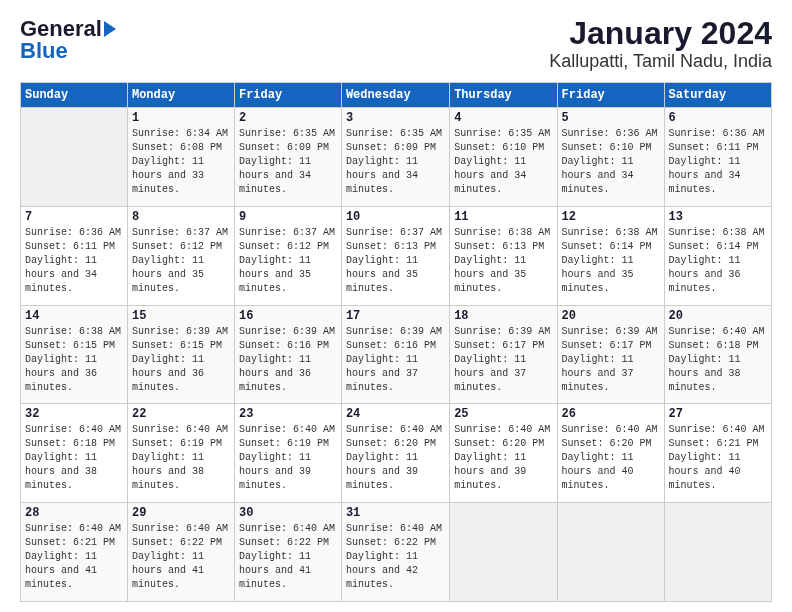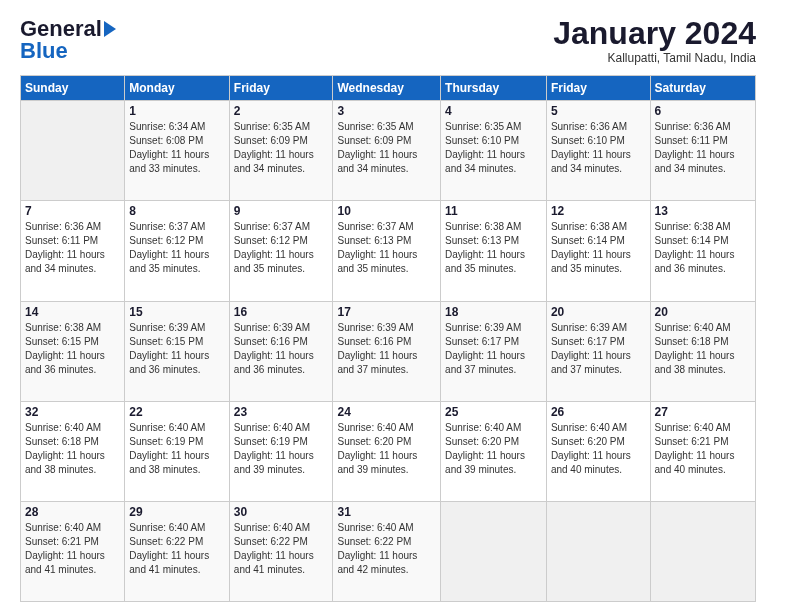--- a/index.html
+++ b/index.html
@@ -6,21 +6,21 @@
     body {
       font-family: Arial, sans-serif;
       background: #fff;
       width: 792px;
       height: 612px;
       overflow: hidden;
     }
     .page {
       width: 792px;
       height: 612px;
-      padding: 16px 36px 10px 20px;
+      padding: 16px 20px 10px 20px;
       display: flex;
       flex-direction: column;
     }
     .header {
       display: flex;
       justify-content: space-between;
       align-items: flex-start;
       margin-bottom: 10px;
     }
     .logo {
@@ -44,28 +44,29 @@
     .title-block {
       text-align: right;
     }
     .main-title {
       font-size: 32px;
       font-weight: bold;
       color: #1a1a2e;
       line-height: 1.1;
     }
     .subtitle {
-      font-size: 12px;
+      font-size: 18px;
       color: #333;
     }
     .calendar-table {
       width: 100%;
       border-collapse: collapse;
       flex: 1;
       font-size: 10.5px;
+      font-family: Liberation Mono, monospace;
     }
     .calendar-table thead tr th {
       background-color: #1565c0;
       color: #fff;
       padding: 5px 4px;
       text-align: left;
       font-size: 12px;
       font-weight: bold;
       border: 1px solid #ccc;
     }

